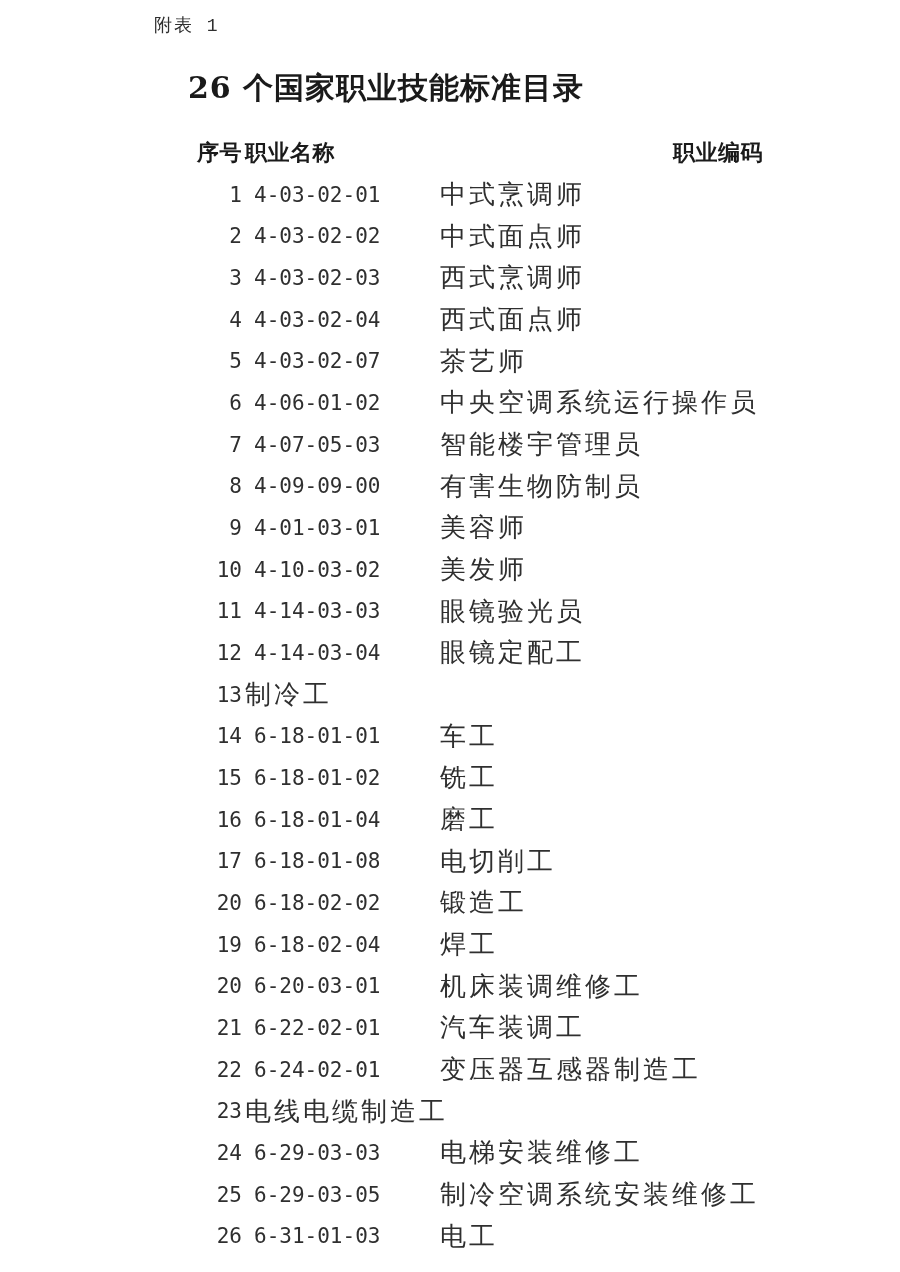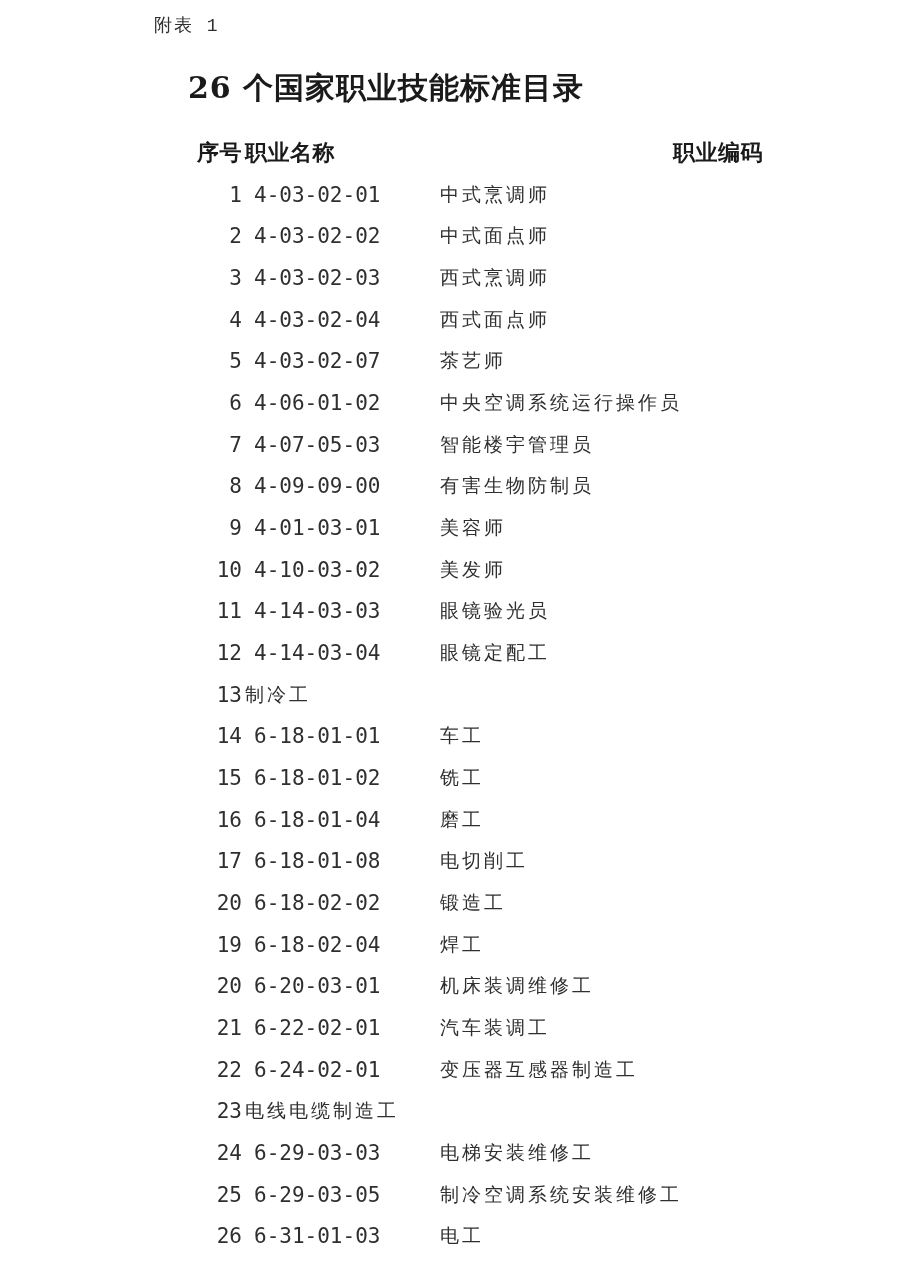--- a/index.html
+++ b/index.html
@@ -62,21 +62,21 @@
     width: 195px;
     padding-left: 12px;
     font-family: "DejaVu Sans Mono", monospace;
     font-size: 21px;
     color: var(--text, #2f2f2f);
   }
   .col-name {
     flex: 1;
     padding-left: 3px;
     font-family: Liberation Mono, monospace;
-    font-size: 19px;
+    font-size: 26px;
     letter-spacing: 3px;
     color: var(--text, #2f2f2f);
   }
   .row.header .col {
     font-family: "DejaVu Sans", sans-serif;
     font-weight: bold;
     letter-spacing: 0.5px;
     color: var(--heading, #1a1a1a);
   }
   .row.header .col-index { font-size: 22px; }

